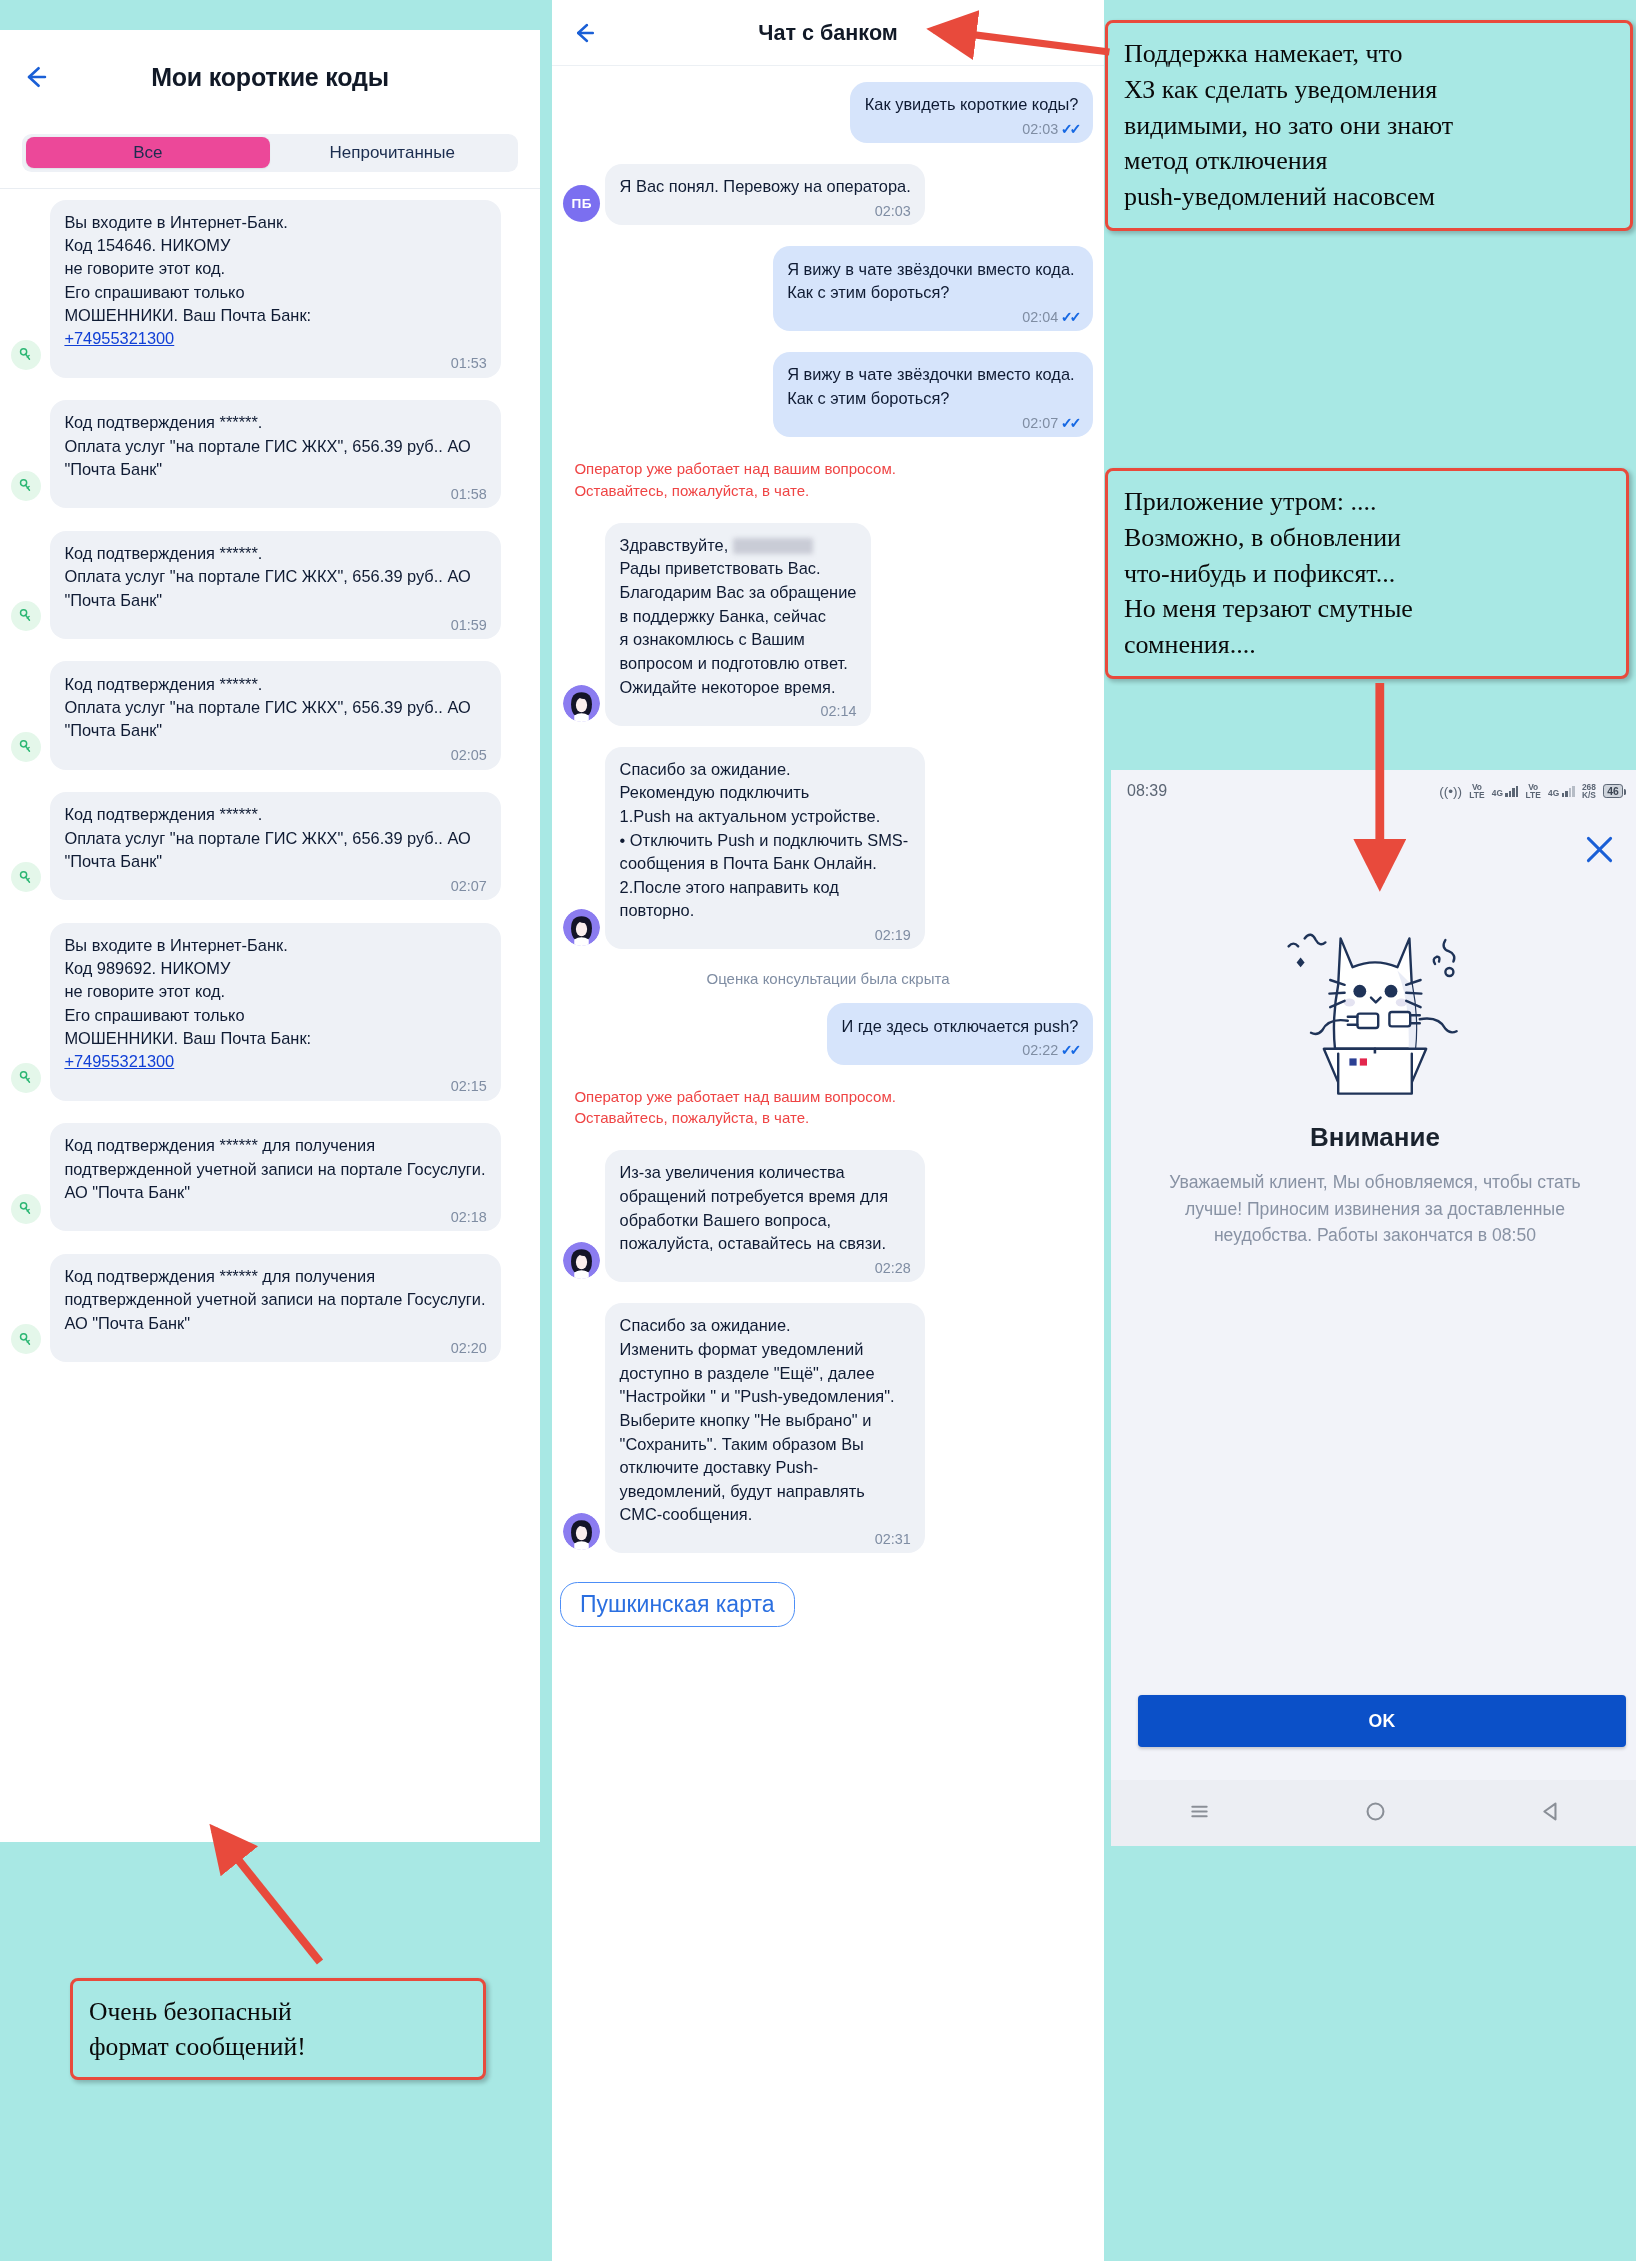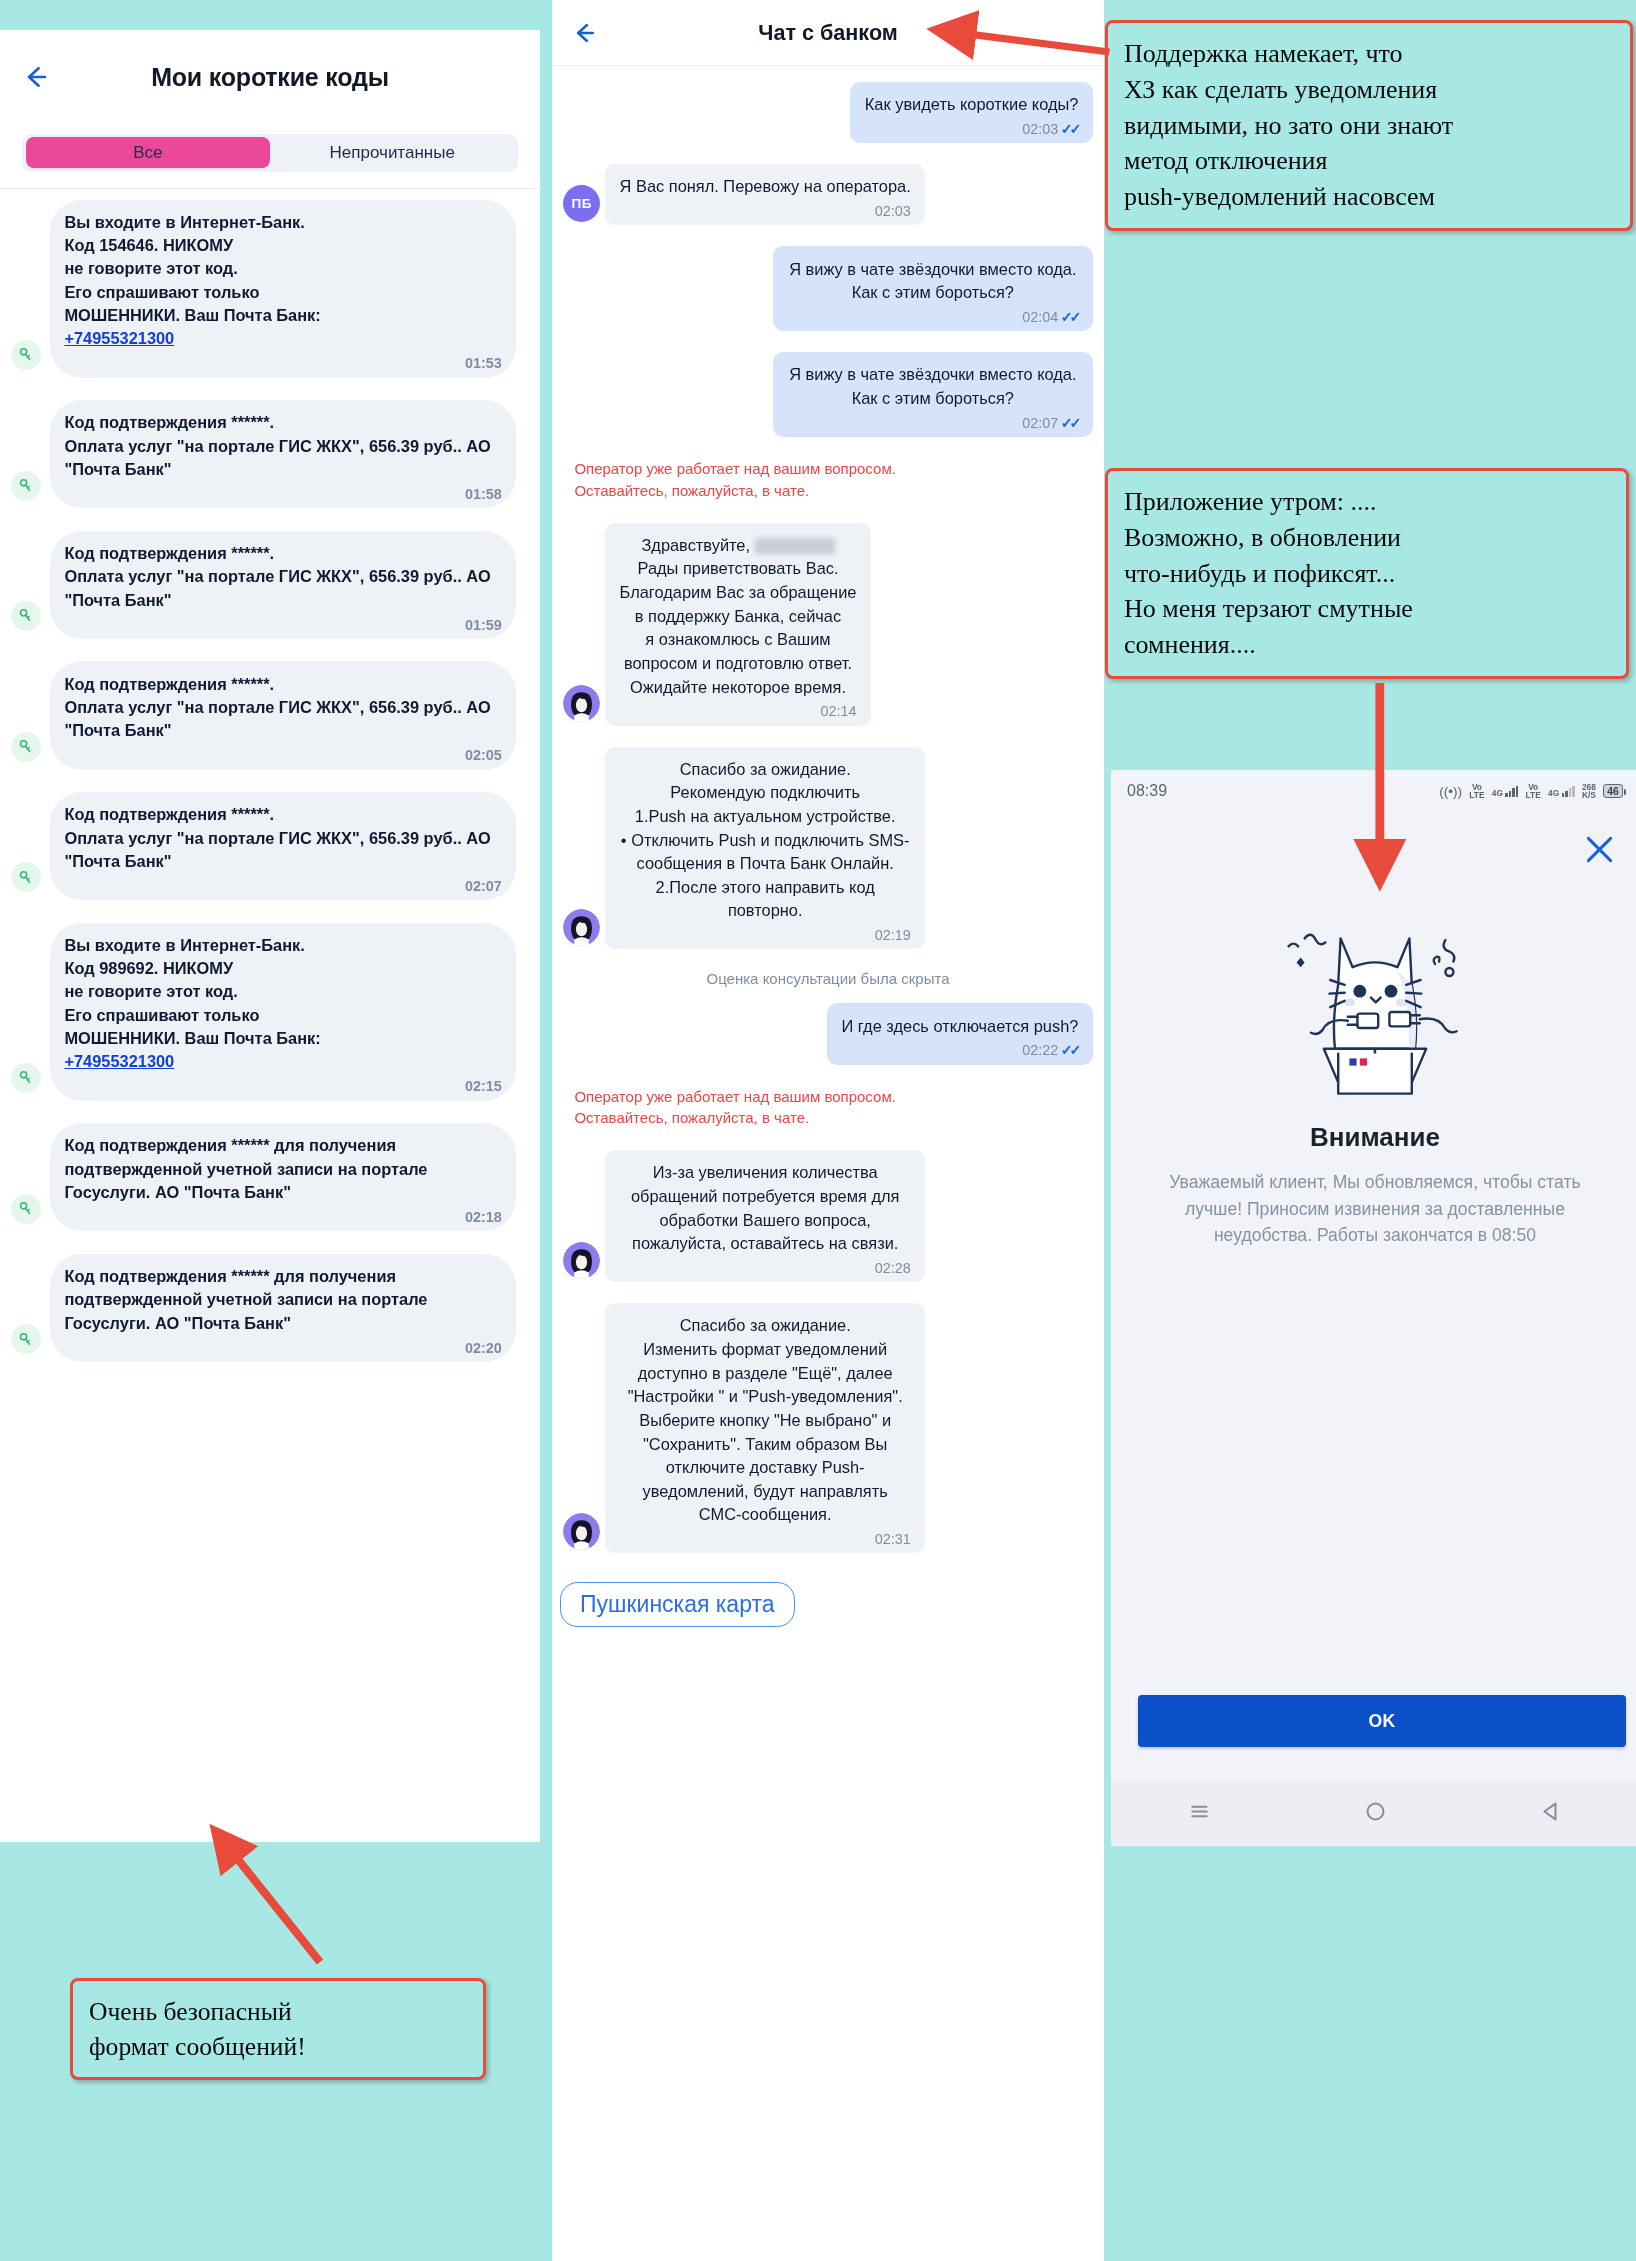--- a/index.html
+++ b/index.html
@@ -48,25 +48,24 @@
   .sms-divider { height:0.8px; background:#e9edf2; margin-top:16px; }
 
   .sms-list { padding:0 0 8px 0; }
   .sms-row { position:relative; padding:11.2px 12.8px 11.2px 0; }
   .sms-key {
     position:absolute; left:11.2px; bottom:19px;
     width:30px; height:30px; border-radius:50%;
     background:#e4f7ea; display:flex; align-items:center; justify-content:center;
   }
   .sms-bubble {
-    margin-left:50px; margin-right:11px;
-    background:#eef1f6; border-radius:32px;
+    margin-left:50px; margin-right:26px;
+    background:#eef1f6; border-radius:16px;
     padding:11.2px 14.4px 6.4px 14.4px;
     min-height:32px;
-    font-weight:bold;
   }
   .sms-text {
     font-size:16.4px; line-height:1.42; color:#0f1b33;
     white-space:pre-line; word-break:break-word;
   }
   .sms-link { color:#1140d6; text-decoration:underline; }
   .sms-time {
     text-align:right; font-size:14.4px; color:#7f8da3; margin-top:4.8px;
   }
 
@@ -83,23 +82,22 @@
     font-size:21.6px; font-weight:bold; color:#111927;
   }
 
   .chat-body { padding:16px 11.2px 0 11.2px; }
 
   .msg { position:relative; margin-bottom:21px; }
   .msg.out { display:flex; justify-content:flex-end; }
   .msg.in  { display:flex; justify-content:flex-start; padding-left:42px; }
 
   .bubble {
-    border-radius:10px; padding:11.2px 14.4px 6.4px 14.4px;
+    border-radius:17px; padding:11.2px 14.4px 6.4px 14.4px;
     max-width:320px;
-    text-align:center;
   }
   .msg.out .bubble { background:#d6e4fb; }
   .msg.in  .bubble { background:#eef1f6; }
   .bubble-text { font-size:16.4px; line-height:1.44; color:#0f1b33; white-space:pre-line; }
   .bubble-meta { display:flex; justify-content:flex-end; align-items:center; gap:2.4px; margin-top:4px; }
   .bubble-time { font-size:14.4px; color:#7f8da3; }
   .ticks { color:#1668e3; font-size:14.4px; letter-spacing:-3.2px; font-weight:bold; }
 
   .avatar {
     position:absolute; left:0; bottom:3.2px;

